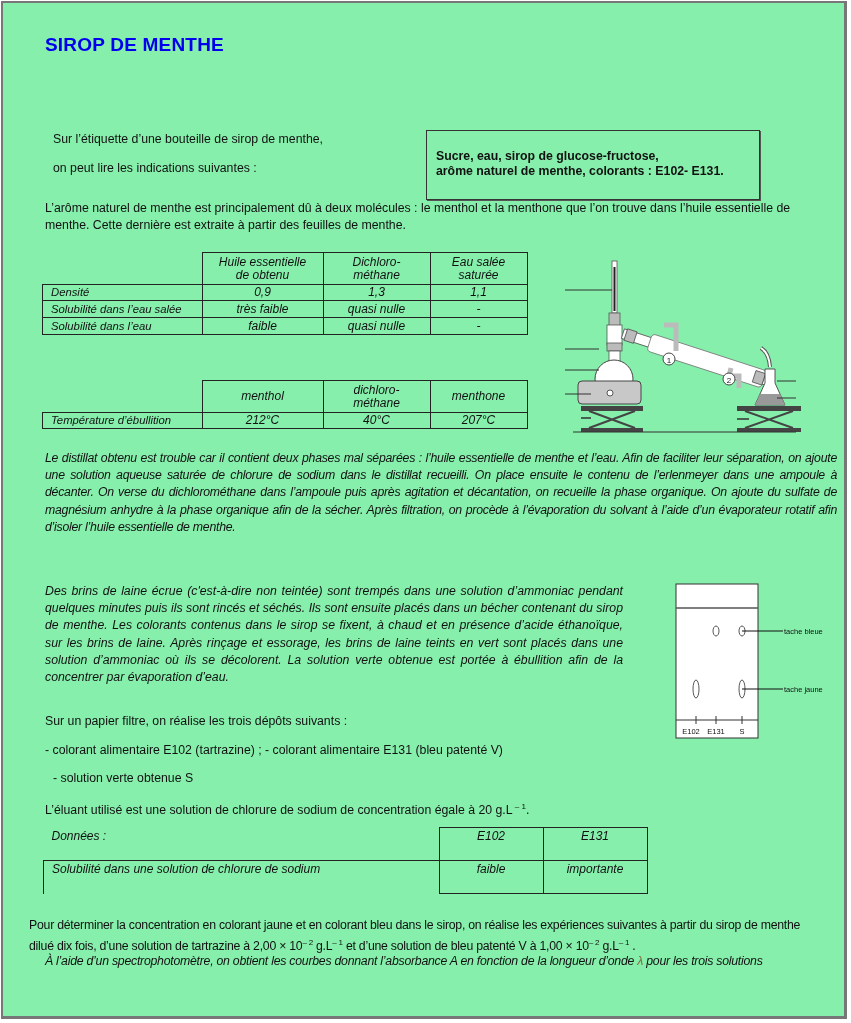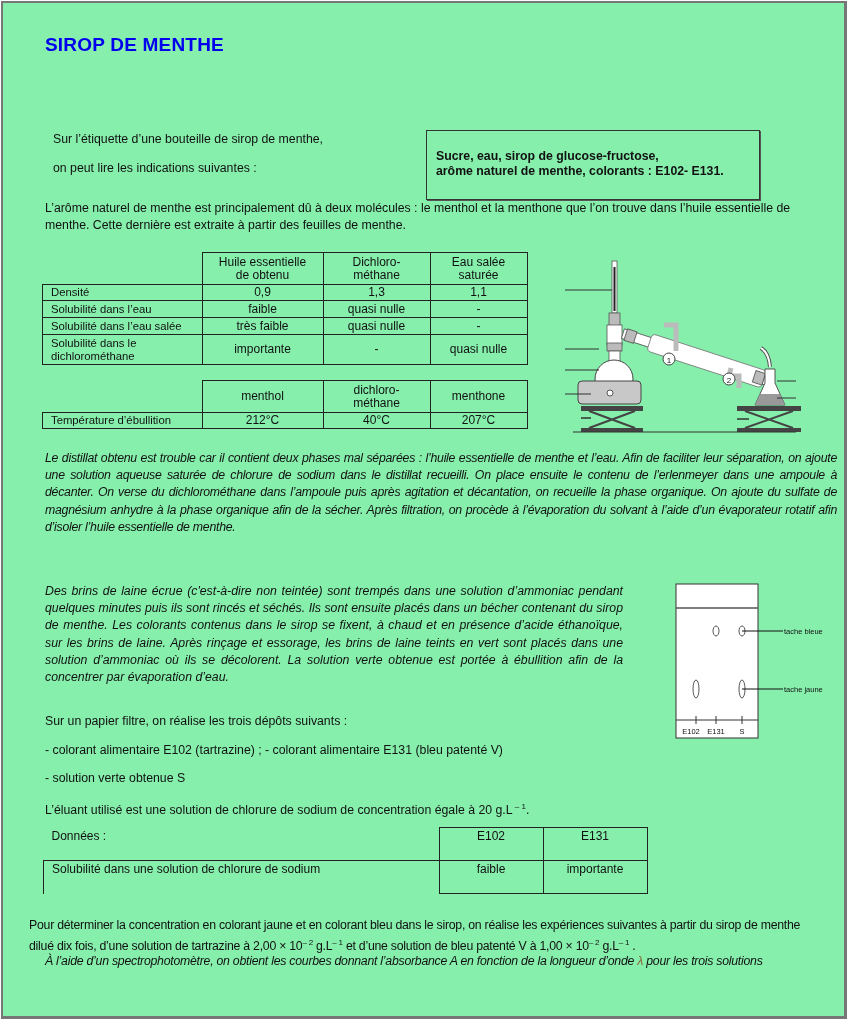--- a/index.html
+++ b/index.html
@@ -8,31 +8,31 @@
   .page { position: absolute; left: 1px; top: 1px; width: 846px; height: 1018px;
           border: 2px solid #777; border-right-width: 3px; border-bottom-width: 3px; box-sizing: border-box; background:#86efac; }
   .abs { position: absolute; }
   .title { left: 42px; top: 31px; font-size: 19px; font-weight: bold; color: #0000ee; letter-spacing: 0.2px; }
   .it { font-size: 12.3px; line-height: 17px; }
   .intro1 { left: 50px; top: 128px; }
   .intro2 { left: 50px; top: 157px; }
   .label-box { left: 423px; top: 127px; width: 334px; height: 70px; border: 1px solid #333; box-sizing: border-box;
                box-shadow: 1px 1px 0 #555; padding: 18px 0 0 9px; font-weight: bold; font-size: 12.3px; line-height: 15px; }
   .p1 { left: 42px; top: 197px; width: 790px; }
-  table.t { position: absolute; border-collapse: collapse; font-size: 12px; }
+  table.t { position: absolute; border-collapse: collapse; font-style: italic; font-size: 12px; }
   table.t td { border: 1px solid #222; text-align: center; padding: 0 4px; line-height: 13px; }
   table.t td.lbl { text-align: left; font-size: 11.3px; padding-left: 8px; }
   table.t td.blank { border: none; }
   table.t1 { left: 39px; top: 249px; }
   table.t2 { left: 39px; top: 377px; }
   .p2 { left: 42px; top: 447px; width: 792px; font-size: 12.3px; line-height: 17.2px; font-style: italic; letter-spacing:-0.25px; text-align: justify; }
   .p3 { left: 42px; top: 580px; width: 578px; font-size: 12.3px; line-height: 17.2px; font-style: italic; text-align: justify; }
   .l1 { left: 42px; top: 710px; }
   .l2 { left: 42px; top: 739px; }
-  .l3 { left: 42px; top: 767px; text-align: right; }
+  .l3 { left: 50px; top: 767px; text-align: right; }
   .l4 { left: 42px; top: 795px; }
   table.t3 { left: 40px; top: 824px; }
   table.t3 td { height: 30px; font-size: 12px; }
   .p4 { left: 26px; top: 884px; width: 795px; font-size: 12.3px; line-height: 17.4px; letter-spacing:-0.25px;margin-top:30px; }
   .p5 { left: 42px; top: 950px; width: 795px; font-size: 12.3px; line-height: 17.4px; font-style: italic; letter-spacing:-0.25px; }
   sup { font-size: 8px; }
   .lambda { color: #8a6a3a; }
   .tlc-label { font-size: 7.5px; font-family: "Liberation Sans", sans-serif; }
 </style>
 </head>
@@ -69,39 +69,30 @@
             <div>saturée</div>
           </td>
     </tr>
     <tr style="height:16px">
       <td class="lbl">Densité</td>
       <td>0,9</td>
       <td>1,3</td>
       <td>1,1</td>
     </tr>
     <tr style="height:17px">
+      <td class="lbl">Solubilité dans l’eau salée</td>
+      <td>très faible</td>
+      <td>quasi nulle</td>
+      <td>-</td>
+    </tr>
+    <tr style="height:17px">
       <td class="lbl">Solubilité dans l’eau</td>
       <td>faible</td>
       <td>quasi nulle</td>
       <td>-</td>
-    </tr>
-    <tr style="height:17px">
-      <td class="lbl">Solubilité dans l’eau salée</td>
-      <td>très faible</td>
-      <td>quasi nulle</td>
-      <td>-</td>
-    </tr>
-    <tr style="height:30px">
-      <td class="lbl">
-            <div>Solubilité dans le</div>
-            <div>dichlorométhane</div>
-          </td>
-      <td>importante</td>
-      <td>-</td>
-      <td>quasi nulle</td>
     </tr>
   </tbody>
     </table>
 
   <table class="t t2">
     <tbody>
         <tr style="height:32px">
       <td class="blank" style="width:151px"></td>
       <td style="width:112px">menthol</td>
       <td style="width:98px">

